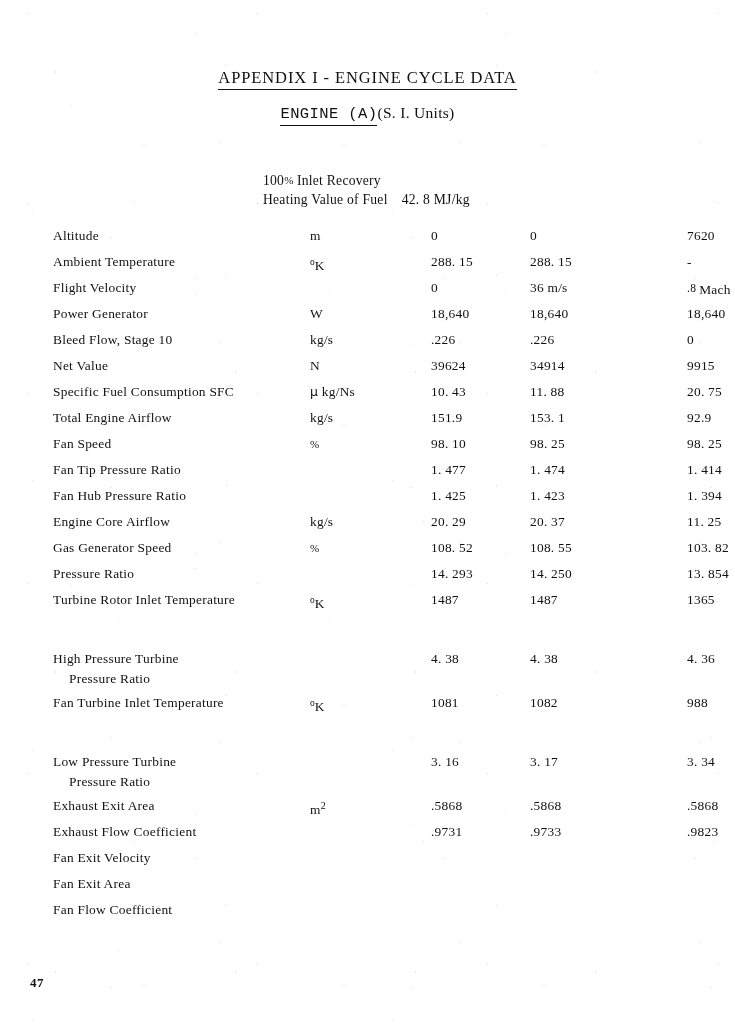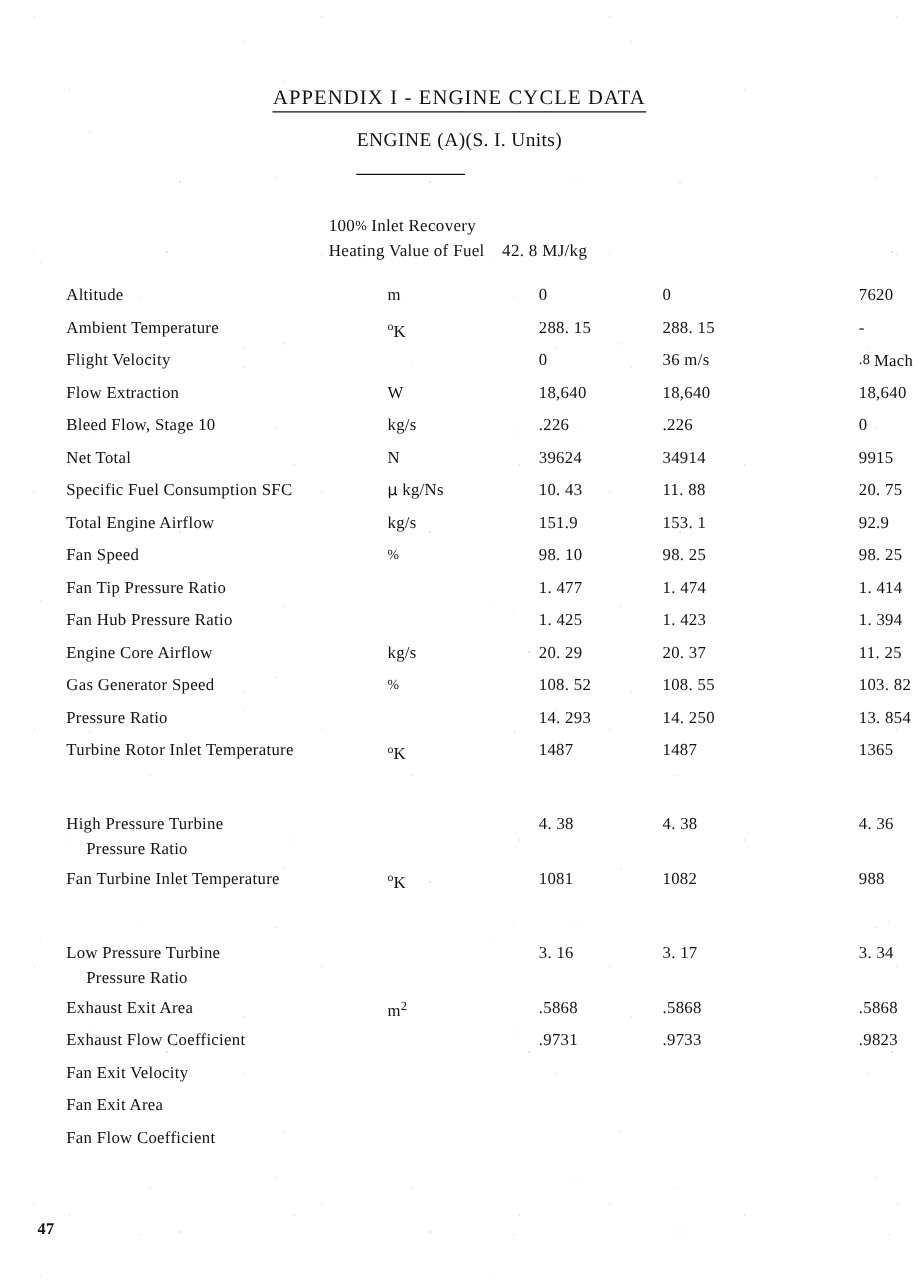--- a/index.html
+++ b/index.html
@@ -65,21 +65,22 @@
   .subtitle {
     position: absolute;
     top: 104px;
     left: 0; right: 0;
     text-align: center;
     font-size: 15.5px;
     letter-spacing: .4px;
   }
   .subtitle .u {
     border-bottom: 1.5px solid #111;
-    padding-bottom: 18px;
+    padding-bottom: 2px;
+    font-family: Liberation Mono, monospace;
   }
   .subtitle .rest { letter-spacing: .3px; }
 
   .notes {
     position: absolute;
     top: 160px;
     left: 263px;
     font-size: 13.6px;
     line-height: 19px;
     letter-spacing: .25px;
@@ -182,35 +183,35 @@
         <div class="c3">-</div>
       </div>
       <div class="row">
         <div class="param">Flight Velocity</div>
         <div class="unit"></div>
         <div class="c1">0</div>
         <div class="c2">36 m/s</div>
         <div class="c3"><span class="mach-frac">.8</span><span class="mach-word">Mach</span></div>
       </div>
       <div class="row">
-        <div class="param">Flow Extraction</div>
+        <div class="param">Power Generator</div>
         <div class="unit">W</div>
         <div class="c1">18,640</div>
         <div class="c2">18,640</div>
         <div class="c3">18,640</div>
       </div>
       <div class="row">
         <div class="param">Bleed Flow, Stage 10</div>
         <div class="unit">kg/s</div>
         <div class="c1">.226</div>
         <div class="c2">.226</div>
         <div class="c3">0</div>
       </div>
       <div class="row">
-        <div class="param">Net Total</div>
+        <div class="param">Net Value</div>
         <div class="unit">N</div>
         <div class="c1">39624</div>
         <div class="c2">34914</div>
         <div class="c3">9915</div>
       </div>
       <div class="row">
         <div class="param">Specific Fuel Consumption SFC</div>
         <div class="unit"><span class="mu">μ</span> kg/Ns</div>
         <div class="c1">10. 43</div>
         <div class="c2">11. 88</div>

